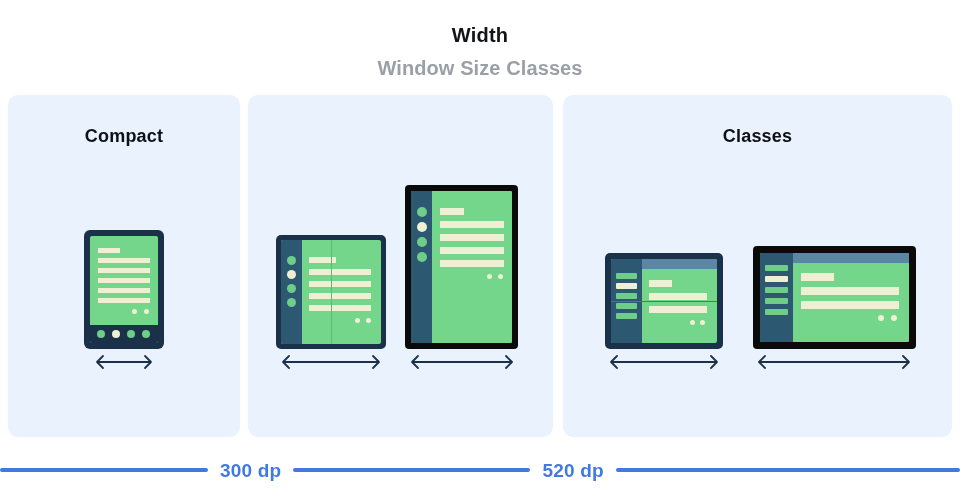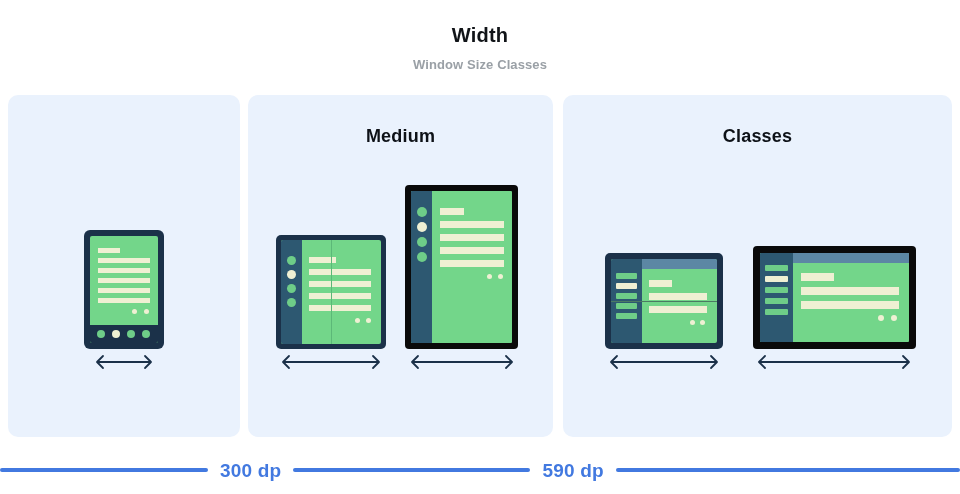--- a/index.html
+++ b/index.html
@@ -15,21 +15,21 @@
 
   
   .header { position: absolute; left: 0; top: 0; width: 960px; text-align: center; }
   .title {
     margin: 0; padding-top: 24px;
     font-size: 20px; font-weight: bold; letter-spacing: 0.2px;
     color: #111418;
   }
   .subtitle {
     margin: 0; padding-top: 10px;
-    font-size: 13px; font-weight: bold; letter-spacing: 0.1px;
+    font-size: 20px; font-weight: bold; letter-spacing: 0.1px;
     color: #9aa0a6;
   }
 
   
   .panels { position: absolute; left: 0; top: 95px; width: 960px; height: 342px; }
   .panel {
     position: absolute; top: 0; height: 342px;
     background: #eaf2fd;
     border-radius: 10px;
     box-sizing: border-box;
@@ -117,20 +117,21 @@
 <body>
 
 <div class="header">
   <div class="title">Width</div>
   <div class="subtitle">Window Size Classes</div>
 </div>
 
 <div class="panels">
 
   <div class="panel panel-compact">
+    <div class="panel-heading">Compact</div>
     <div class="stage">
 
       <div class="device frame-navy" style="left:76px; top:135px; width:80px; height:119px; border-radius:6px;">
         <div class="screen" style="left:6px; top:6px; width:68px; height:107px; border-radius:2px;">
           <div class="line" style="left:8px; top:12px; width:22px; height:5px;"></div>
           <div class="line" style="left:8px; top:22px; width:52px; height:5px;"></div>
           <div class="line" style="left:8px; top:32px; width:52px; height:5px;"></div>
           <div class="line" style="left:8px; top:42px; width:52px; height:5px;"></div>
           <div class="line" style="left:8px; top:52px; width:52px; height:5px;"></div>
           <div class="line" style="left:8px; top:62px; width:52px; height:5px;"></div>
@@ -150,21 +151,20 @@
           <line x1="5" y1="8" x2="59" y2="8" stroke="#1b3149" stroke-width="1.8"></line>
           <polyline points="11,2 5,8 11,14" fill="none" stroke="#1b3149" stroke-width="1.8" stroke-linecap="round" stroke-linejoin="round"></polyline>
           <polyline points="53,2 59,8 53,14" fill="none" stroke="#1b3149" stroke-width="1.8" stroke-linecap="round" stroke-linejoin="round"></polyline>
         </svg>
       </div>
 
     </div>
   </div>
 
   <div class="panel panel-medium">
-    <div class="panel-heading">Medium</div>
     <div class="stage">
 
       <div class="device frame-navy" style="left:28px; top:140px; width:110px; height:114px; border-radius:5px;">
         <div class="screen" style="left:5px; top:5px; width:100px; height:104px; border-radius:2px;">
           <div class="rail-v" style="width:21px;">
             <div class="rail-dot" style="left:6px; top:16px;  width:9px; height:9px;"></div>
             <div class="rail-dot alt" style="left:6px; top:30px;  width:9px; height:9px;"></div>
             <div class="rail-dot" style="left:6px; top:44px;  width:9px; height:9px;"></div>
             <div class="rail-dot" style="left:6px; top:58px;  width:9px; height:9px;"></div>
           </div>
@@ -273,15 +273,15 @@
 
     </div>
   </div>
 
 </div>
 
 <div class="scale">
   <div class="scale-line" style="max-width:208px;"></div>
   <div class="scale-label">300 dp</div>
   <div class="scale-line" style="max-width:237px;"></div>
-  <div class="scale-label">590 dp</div>
+  <div class="scale-label">520 dp</div>
   <div class="scale-line"></div>
 </div>
 
 </body></html>

